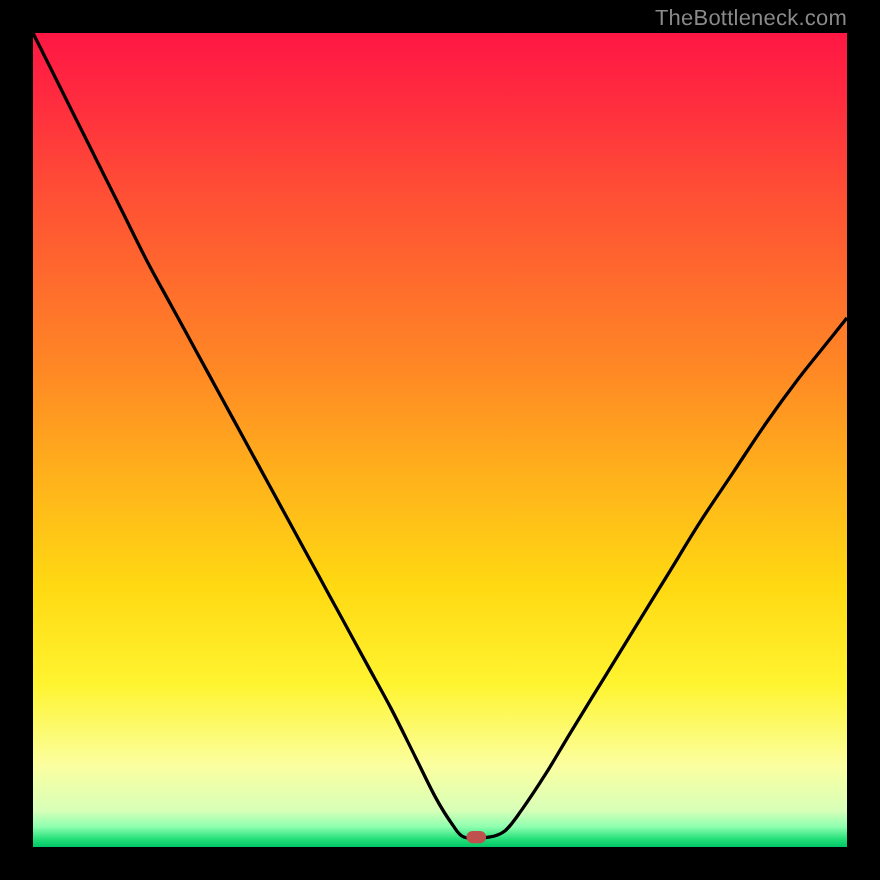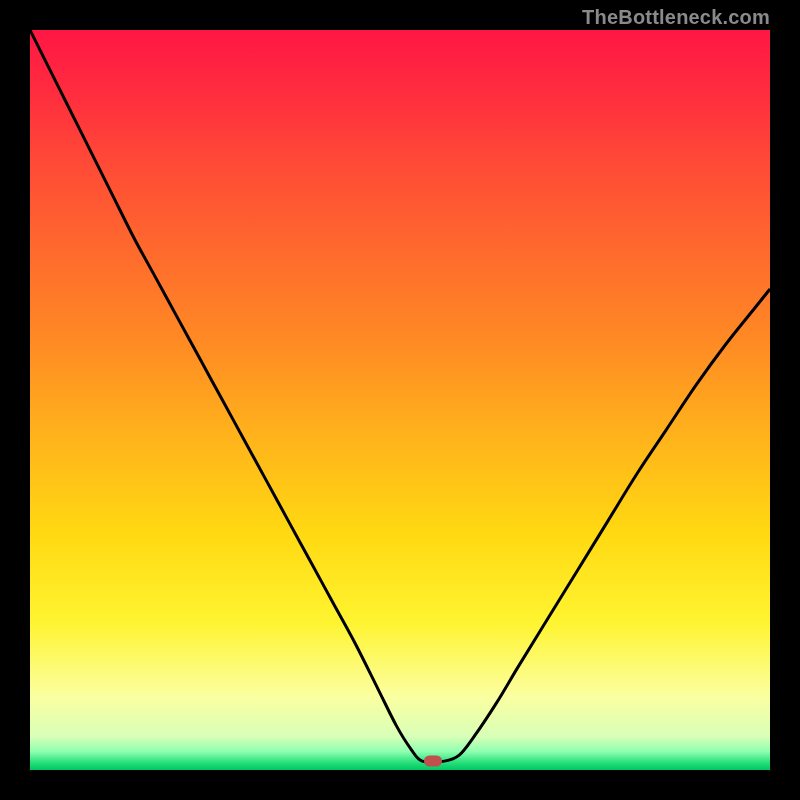--- a/index.html
+++ b/index.html
@@ -37,21 +37,21 @@
     top: 0;
     width: 100%;
     height: 100%;
   }
   .watermark {
     position: absolute;
     top: 6px;
     right: 30px;
     font-family: Arial, Helvetica, sans-serif;
     font-size: 20px;
-    font-weight: 700;
+    font-weight: 400;
     color: #8a8a8a;
     letter-spacing: 0.2px;
   }
   .marker {
     position: absolute;
     width: 18px;
     height: 11px;
     border-radius: 6px;
     background: #c0504d;
     transform: translate(-50%, -50%);

